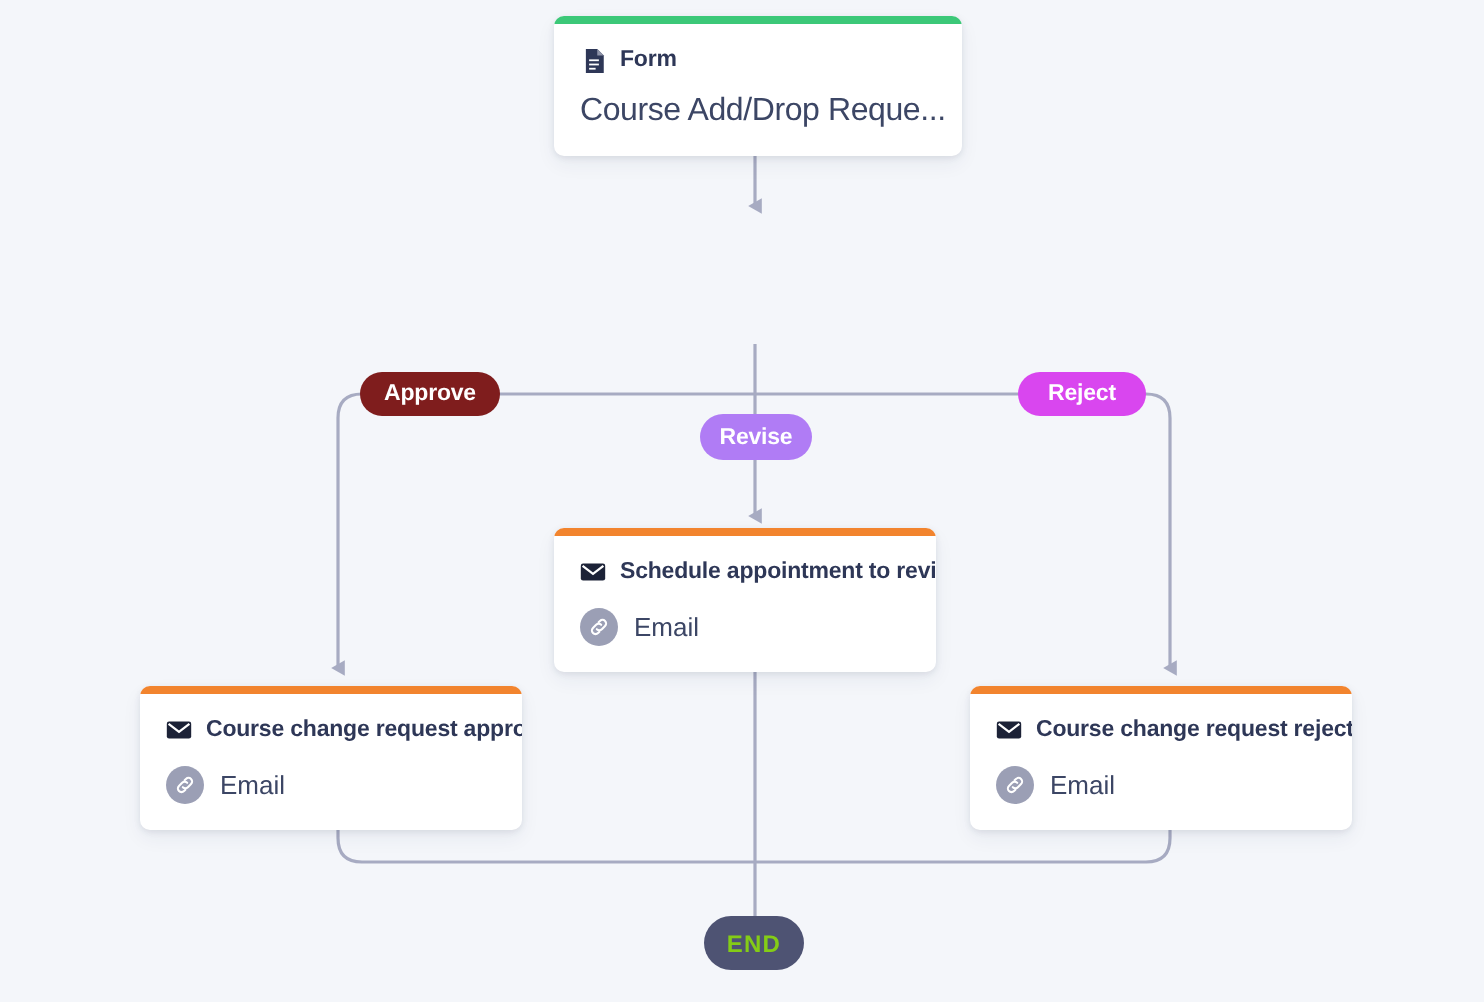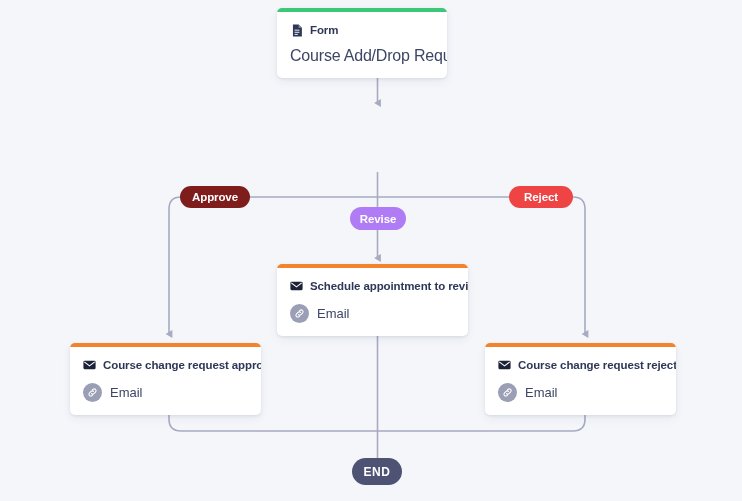--- a/index.html
+++ b/index.html
@@ -121,21 +121,21 @@
     z-index: 6;
     white-space: nowrap;
   }
   .end-pill {
     position: absolute;
     display: flex;
     align-items: center;
     justify-content: center;
     border-radius: 999px;
     background: #4e5373;
-    color: #ffffff;
+    color: #84cc16;
     font-size: 12px;
     font-weight: bold;
     letter-spacing: 0.6px;
     z-index: 6;
   }
 </style>
 </head>
 <body>
 
 <div id="canvas">
@@ -158,21 +158,21 @@
       <path d="M377.5,197 L377.5,258" marker-end="url(#arrow)"></path>
 
       <path d="M377.5,325 L377.5,463" marker-end="url(#arrow)"></path>
 
       <path d="M169,404 L169,419 Q169,431 181,431 L377.5,431"></path>
 
       <path d="M585,404 L585,419 Q585,431 573,431 L377.5,431"></path>
     </g>
   </svg>
 
-  <div class="node-card" style="left:277px; top:8px; width:170px;">
+  <div class="node-card" style="left:277px; top:8px; width:204px;">
     <div class="card-bar" style="background:#3cc878;"></div>
     <div class="card-body">
       <div class="card-title-row">
         <span class="glyph-icon">
           <svg viewBox="0 0 14 16" width="12" height="13" xmlns="http://www.w3.org/2000/svg">
             <path d="M2 0.6 h7 l4 4 v10.8 H2 Z" fill="#2e3757"></path>
             <path d="M9 0.6 v4 h4 Z" fill="#8e93a8"></path>
             <rect x="4" y="7" width="6" height="1.1" fill="#ffffff"></rect>
             <rect x="4" y="9.6" width="6" height="1.1" fill="#ffffff"></rect>
             <rect x="4" y="12.2" width="4" height="1.1" fill="#ffffff"></rect>
@@ -258,21 +258,21 @@
   </div>
 
   <div class="branch-pill" style="left:180px; top:186px; width:70px; height:22px; background:#7f1d1d;">
     <span>Approve</span>
   </div>
 
   <div class="branch-pill" style="left:350px; top:207px; width:56px; height:23px; background:#b07cf5;">
     <span>Revise</span>
   </div>
 
-  <div class="branch-pill" style="left:509px; top:186px; width:64px; height:22px; background:#ef4444;">
+  <div class="branch-pill" style="left:509px; top:186px; width:64px; height:22px; background:#d946ef;">
     <span>Reject</span>
   </div>
 
   <div class="end-pill" style="left:352px; top:458px; width:50px; height:27px;">
     <span>END</span>
   </div>
 
 </div>
 
 </body></html>

